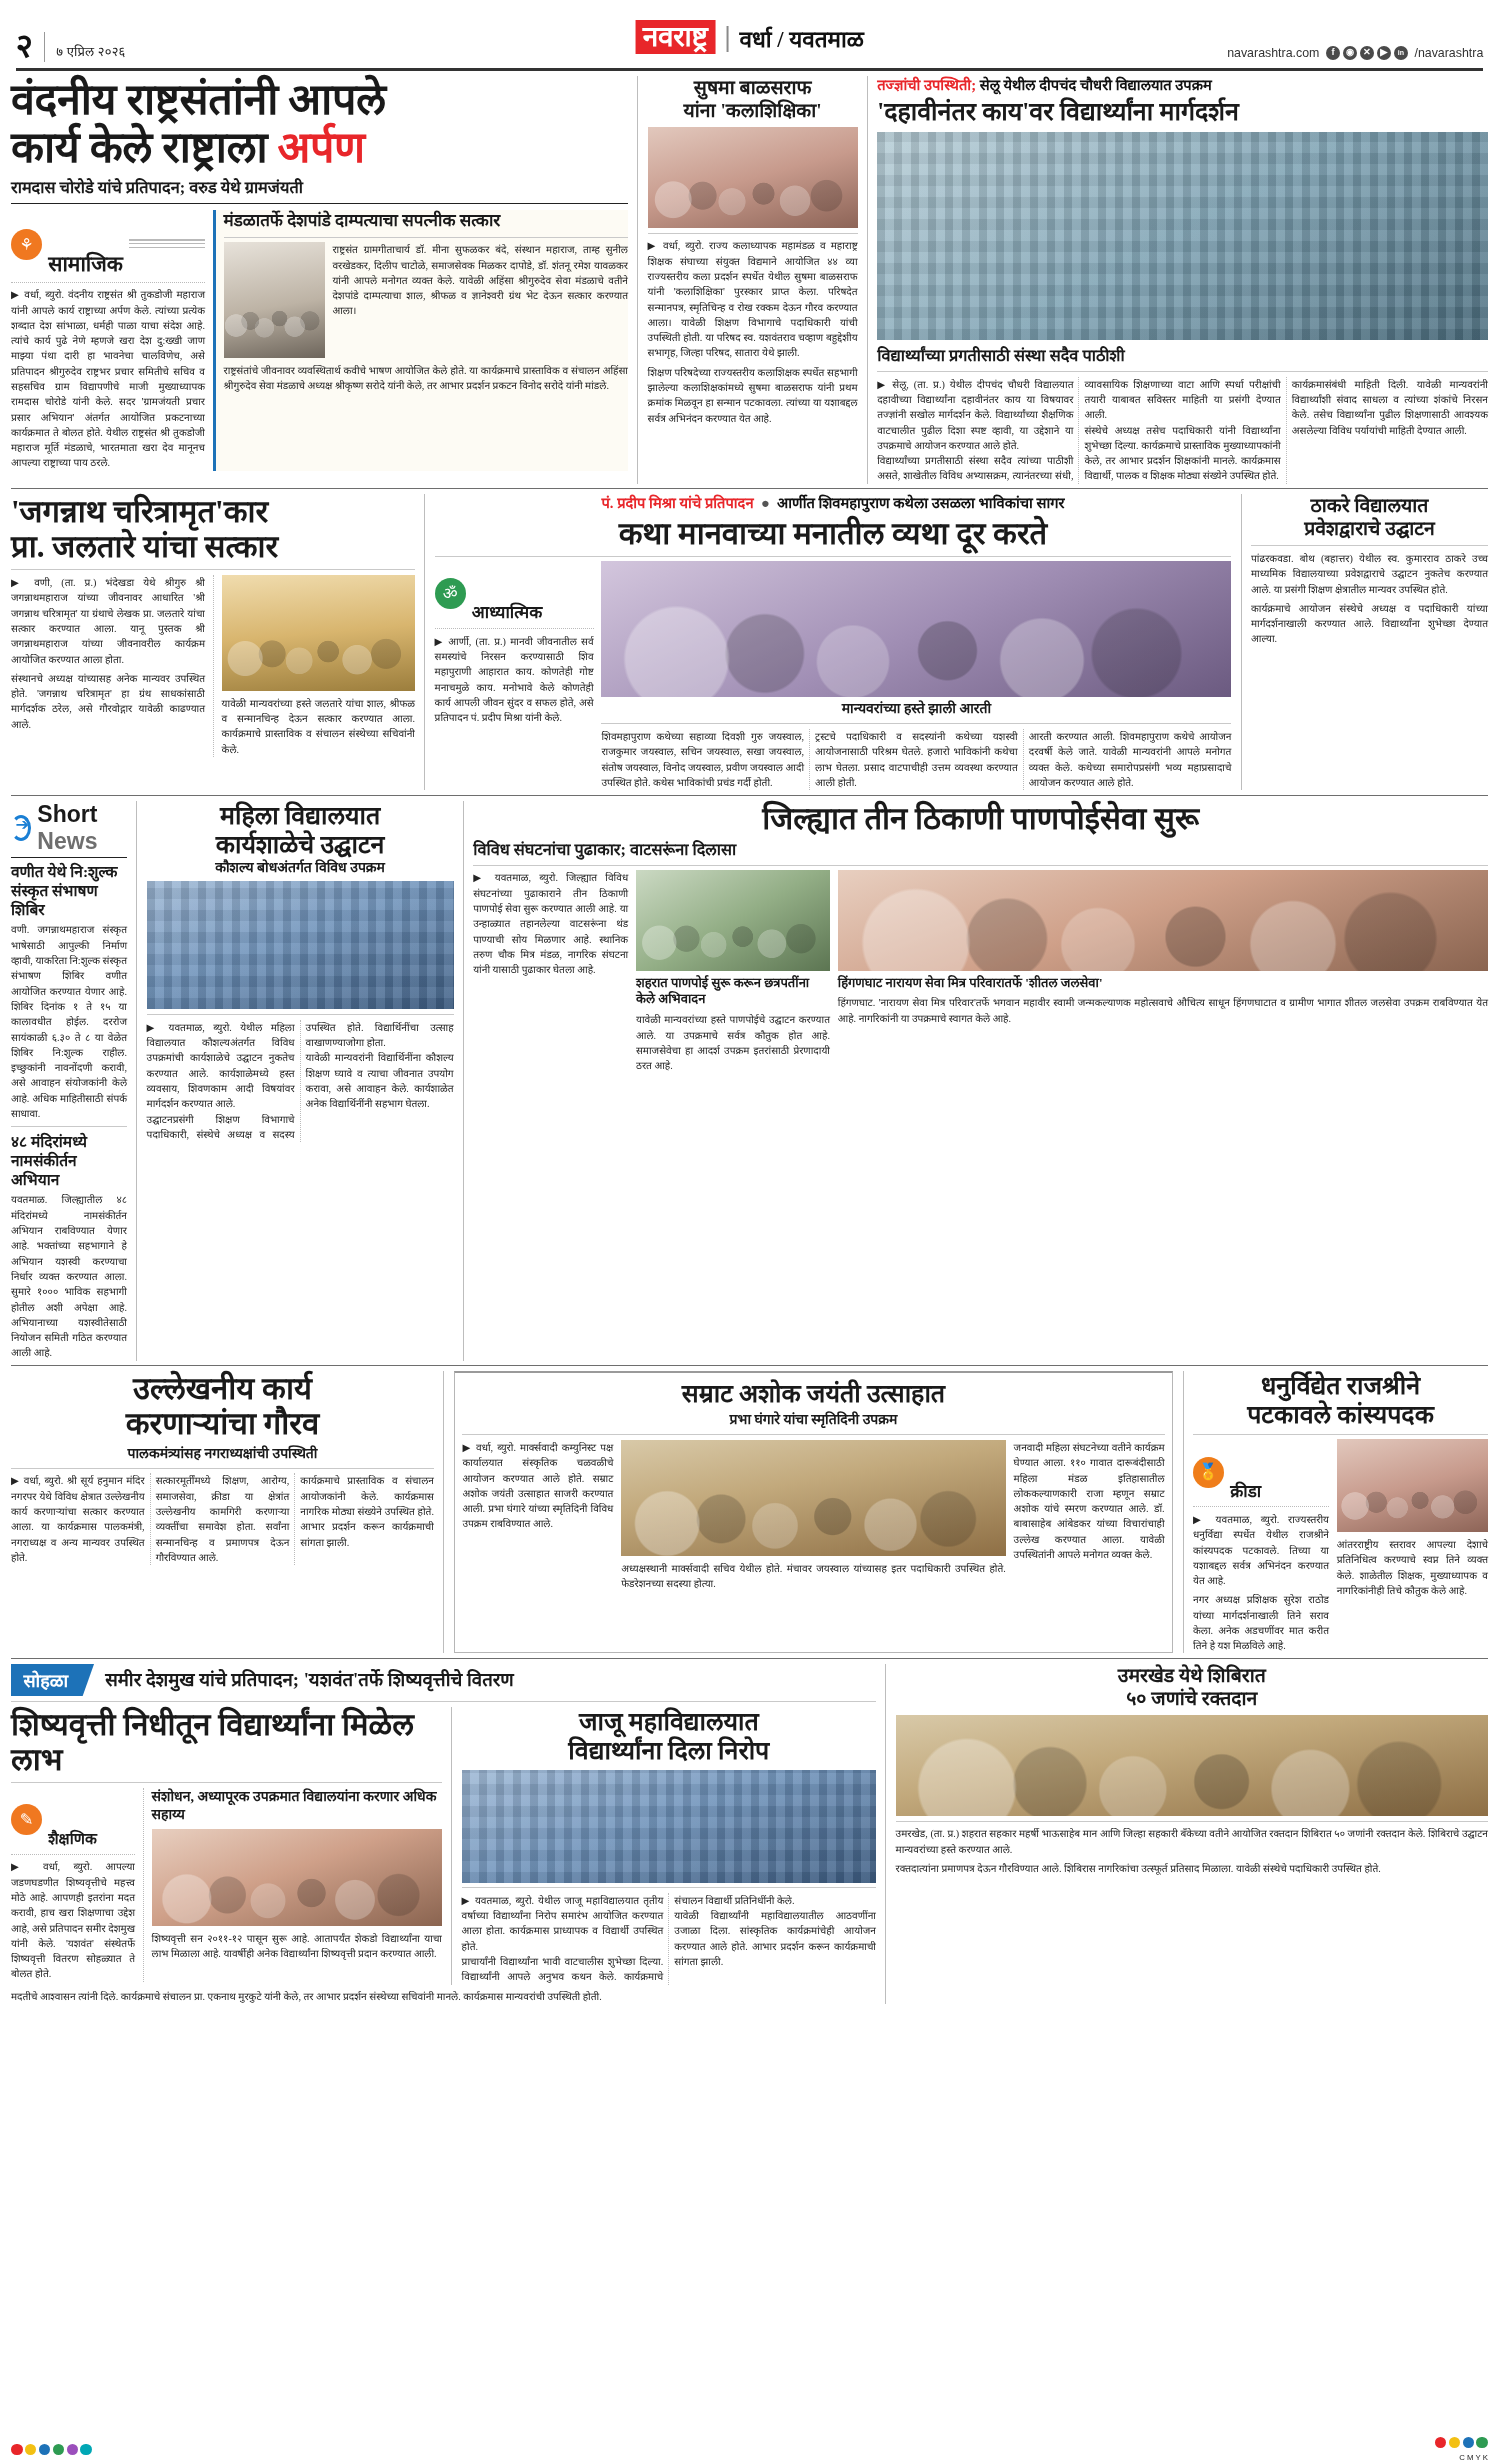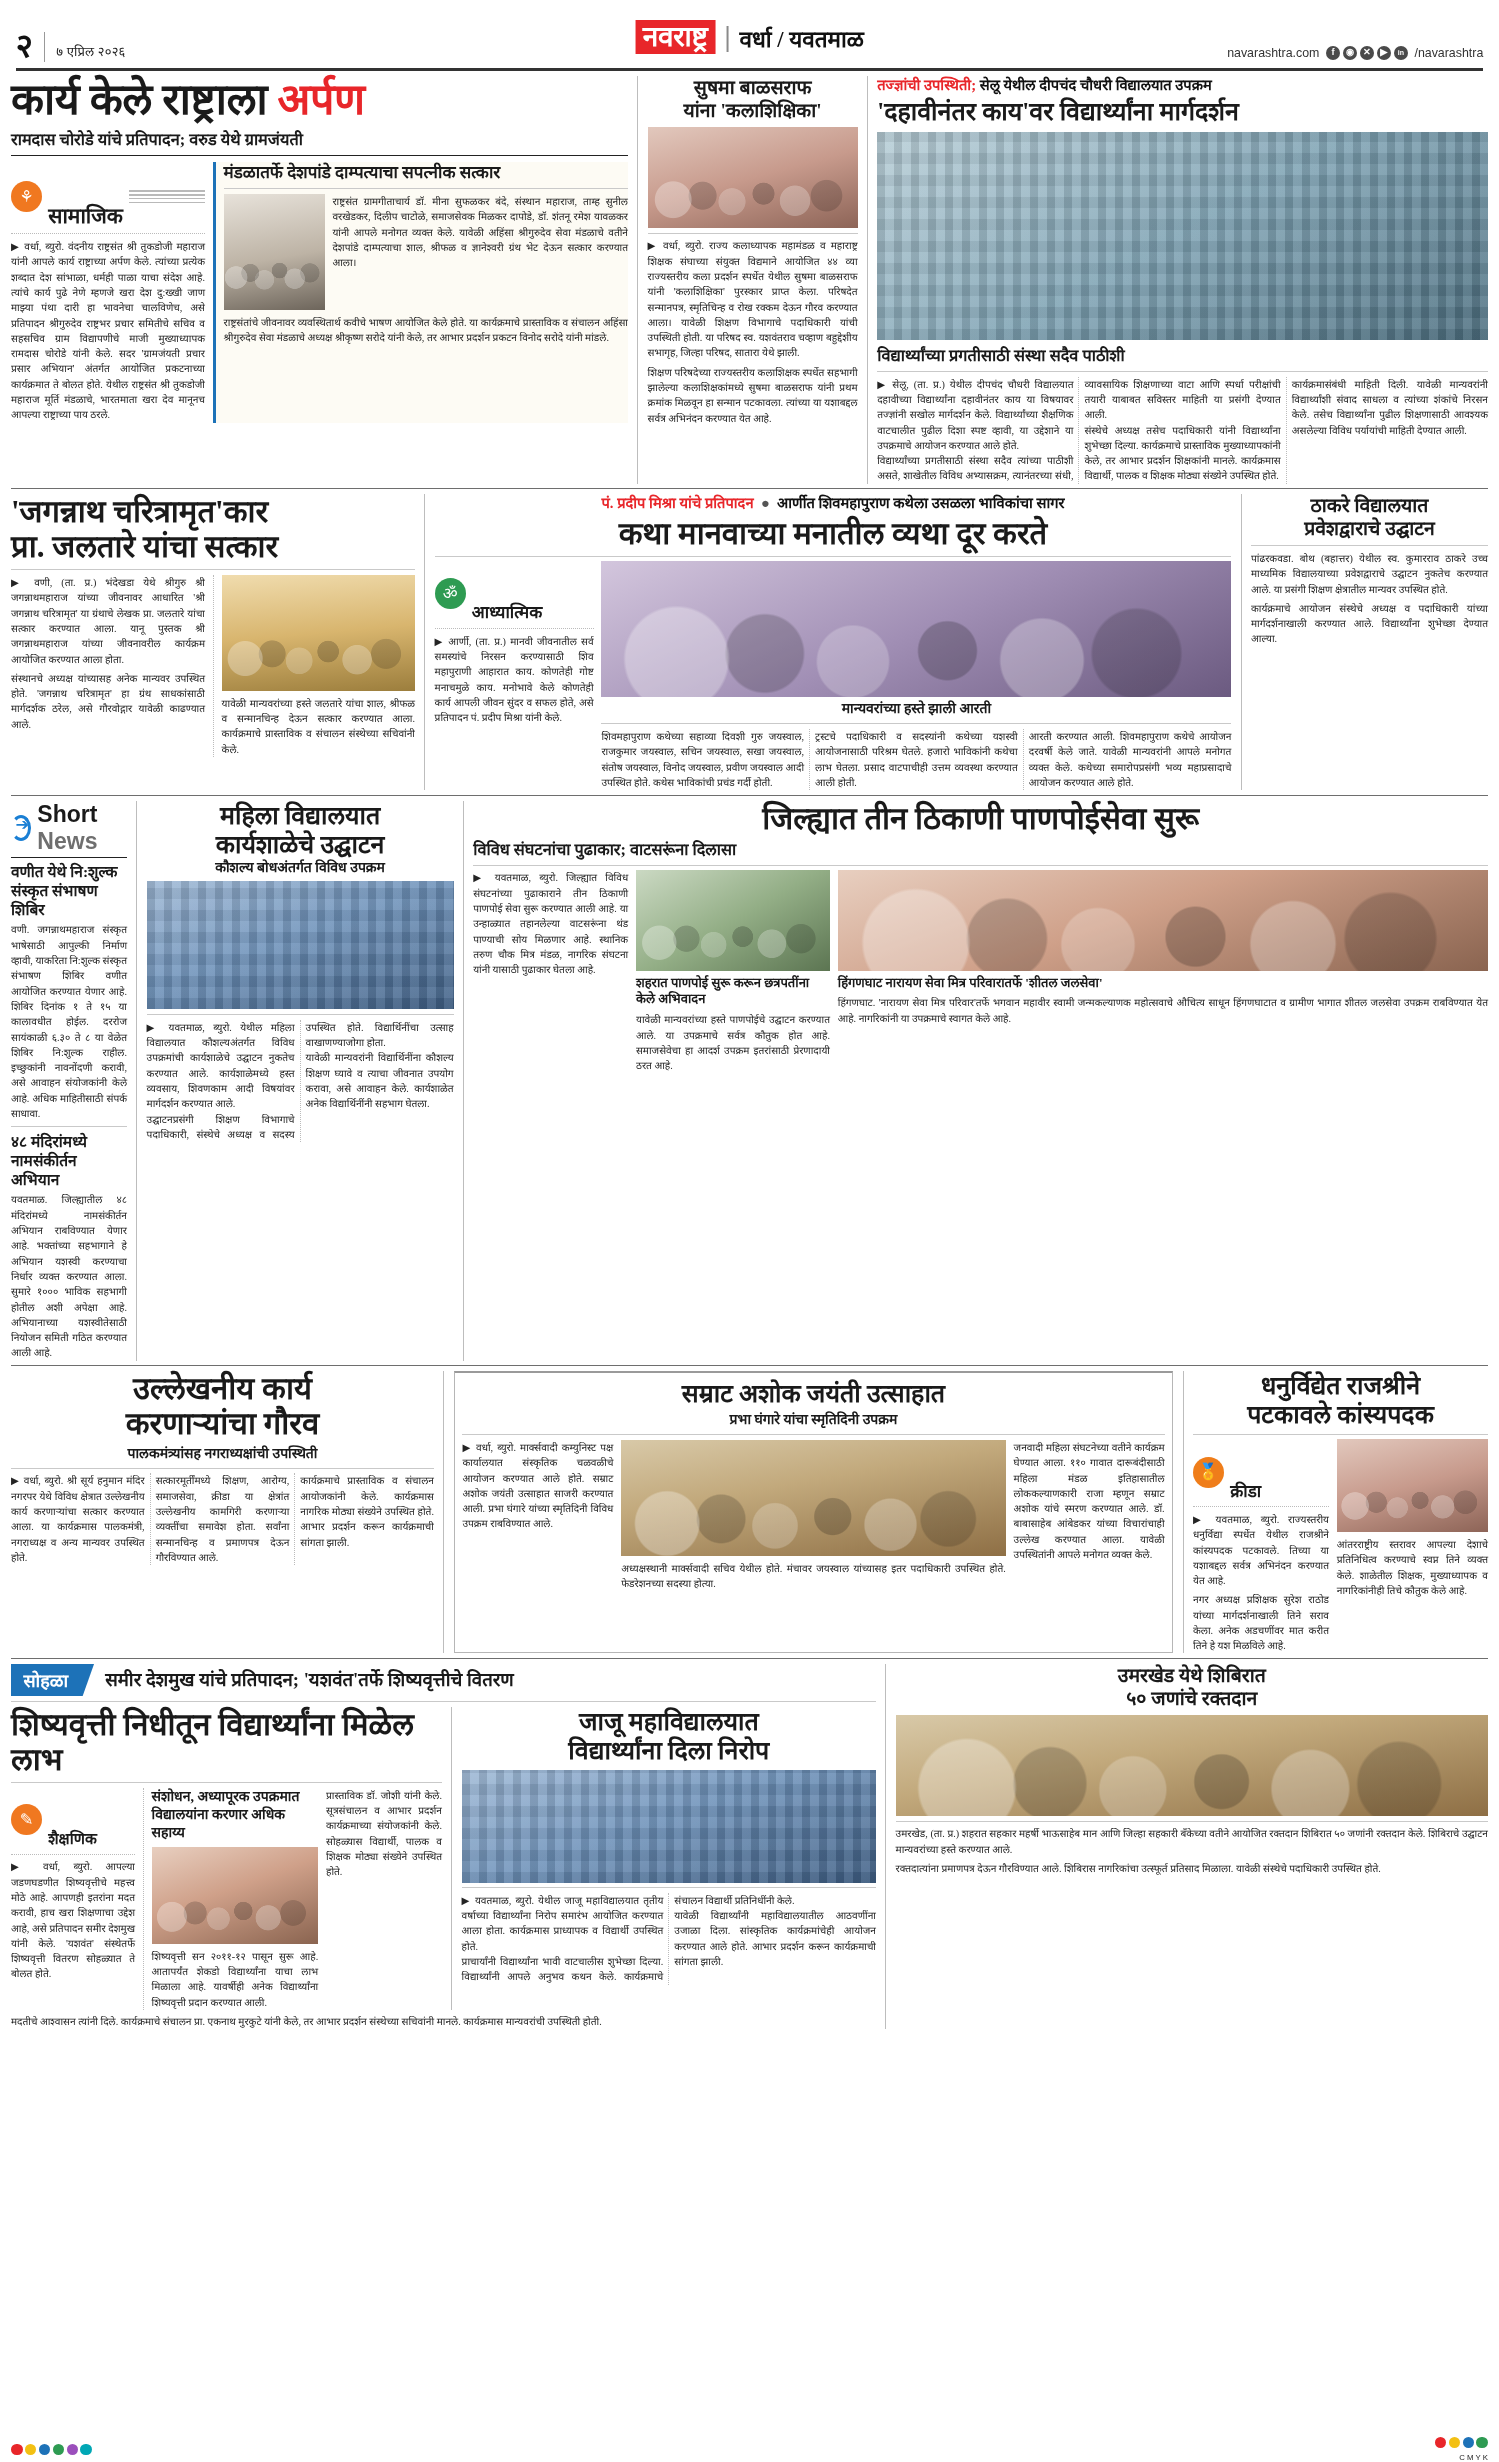--- a/index.html
+++ b/index.html
@@ -198,20 +198,21 @@
         <div class="sico" style="font-size:7px">in</div>
       </div>
       <div class="mh-handle">/navarashtra</div>
     </div>
   </div>
   <div class="rule-double"></div>
 
   <div class="row" style="gap:9.3px;">
 
     <div style="width:617px;">
+      <div class="hl-xl">वंदनीय राष्ट्रसंतांनी आपले</div>
       <div class="hl-xl">
         <span>कार्य केले राष्ट्राला </span><span class="red">अर्पण</span>
       </div>
       <div class="subhead" style="margin-top:4.7px;">रामदास चोरोडे यांचे प्रतिपादन; वरुड येथे ग्रामजंयती</div>
       <div class="hr-thick"></div>
 
       <div class="row" style="gap:7.8px;">
 
         <div style="width:194px;">
           <div class="badge-cat">
@@ -498,23 +499,20 @@
               <div class="dotline"></div>
               <div class="body">▶ वर्धा, ब्युरो. आपल्या जडणघडणीत शिष्यवृत्तीचे महत्त्व मोठे आहे. आपणही इतरांना मदत करावी, हाच खरा शिक्षणाचा उद्देश आहे, असे प्रतिपादन समीर देशमुख यांनी केले. 'यशवंत' संस्थेतर्फे शिष्यवृत्ती वितरण सोहळ्यात ते बोलत होते.</div>
             </div>
             <div class="dotline-v" style="flex:1;padding-left:7.8px;">
               <div class="subhead2">संशोधन, अध्यापूरक उपक्रमात विद्यालयांना करणार अधिक सहाय्य</div>
               <div class="photo ph-h" style="height:97px;margin-top:4.7px;">
                 <div class="figure-people"></div>
               </div>
               <div class="body" style="margin-top:4.7px;">शिष्यवृत्ती सन २०११-१२ पासून सुरू आहे. आतापर्यंत शेकडो विद्यार्थ्यांना याचा लाभ मिळाला आहे. यावर्षीही अनेक विद्यार्थ्यांना शिष्यवृत्ती प्रदान करण्यात आली.</div>
             </div>
-            <div style="width:116px;">
-              <div class="body">प्रास्ताविक डॉ. जोशी यांनी केले. सूत्रसंचालन व आभार प्रदर्शन कार्यक्रमाच्या संयोजकांनी केले. सोहळ्यास विद्यार्थी, पालक व शिक्षक मोठ्या संख्येने उपस्थित होते.</div>
-            </div>
           </div>
         </div>
 
         <div class="vsep"></div>
 
         <div style="flex:1;">
           <div class="hl-md" style="text-align:center;">जाजू महाविद्यालयात</div>
           <div class="hl-md" style="text-align:center;">विद्यार्थ्यांना दिला निरोप</div>
           <div class="photo ph-b" style="height:113px;margin-top:4.7px;">
             <div class="figure-crowd"></div>

